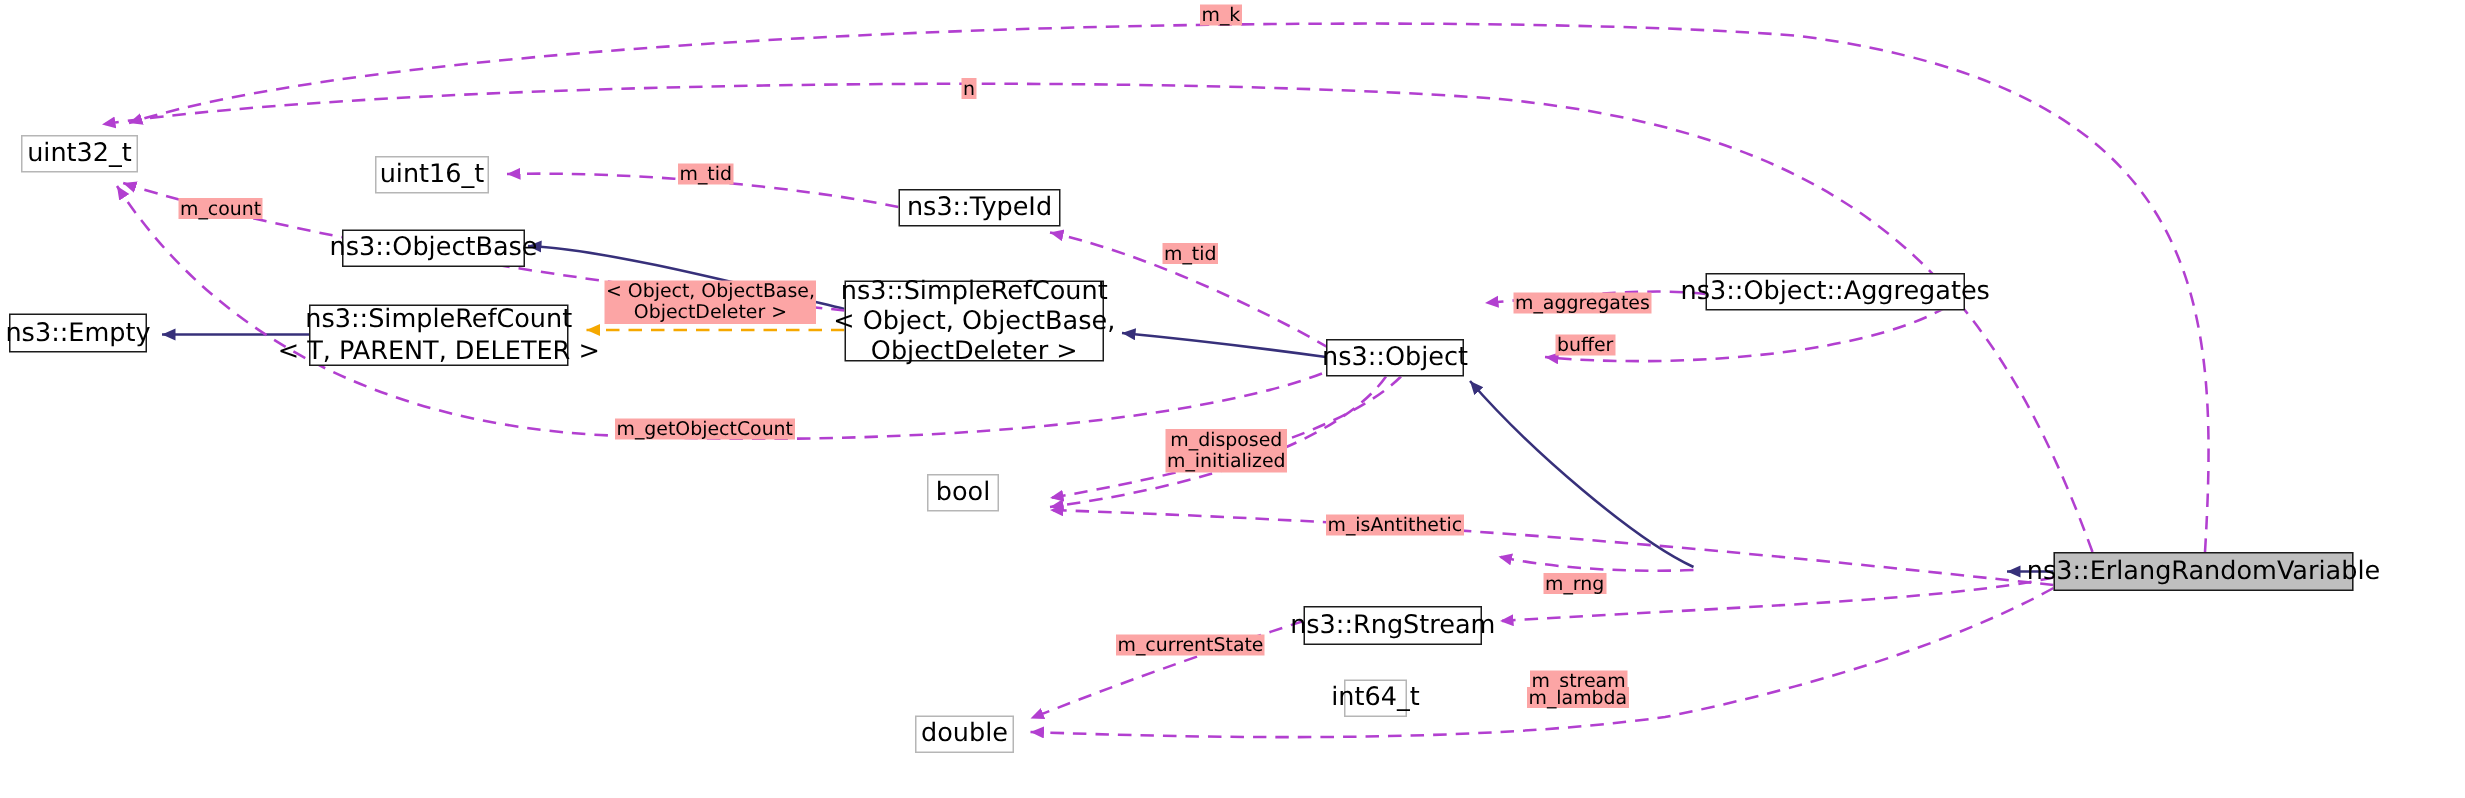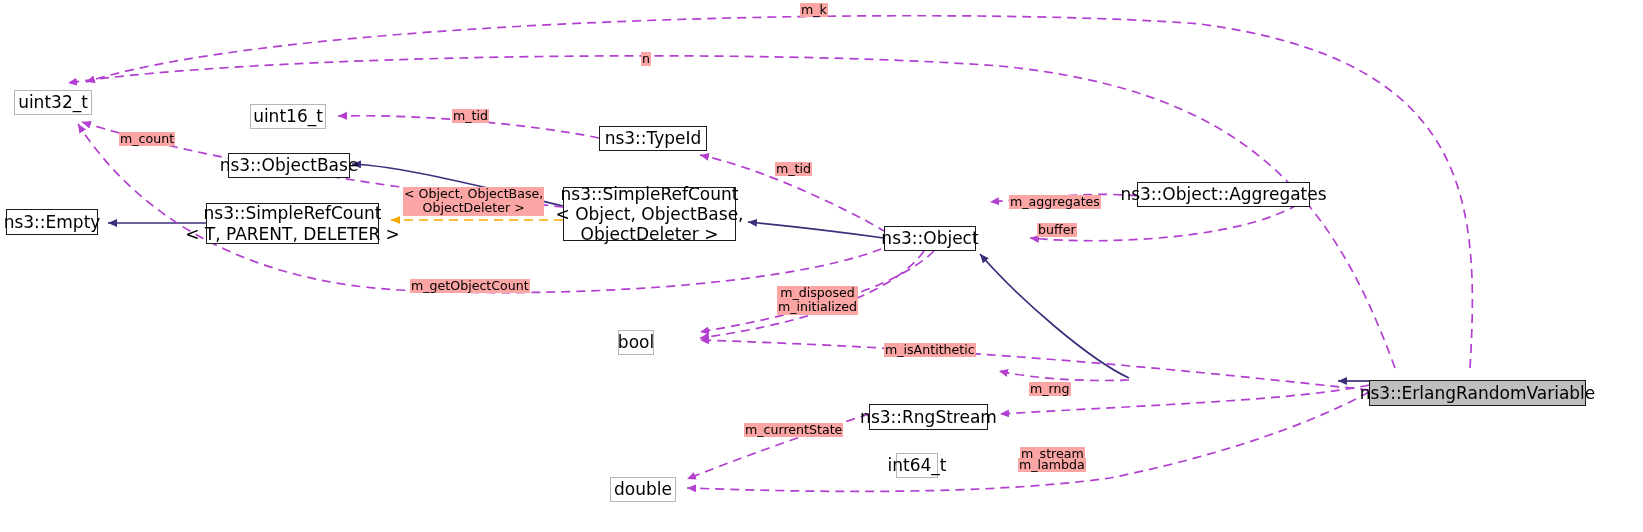--- a/index.html
+++ b/index.html
@@ -92,24 +92,24 @@
     <span class="lbl">ns3::SimpleRefCount
 &lt; Object, ObjectBase,
 ObjectDeleter &gt;</span>
   </div>
   <div class="node solid" style="left:884px;top:226px;width:92px;height:25px;">
     <span class="lbl">ns3::Object</span>
   </div>
   <div class="node solid" style="left:1137px;top:182px;width:173px;height:25px;">
     <span class="lbl">ns3::Object::Aggregates</span>
   </div>
-  <div class="node light" style="left:618px;top:330px;width:36px;height:25px;">
+  <div class="node light" style="left:618px;top:316px;width:48px;height:25px;">
     <span class="lbl">bool</span>
   </div>
-  <div class="node sel" style="left:1369px;top:380px;width:217px;height:26px;text-align:right;">
+  <div class="node sel" style="left:1369px;top:368px;width:200px;height:26px;text-align:right;">
     <span class="lbl">ns3::ErlangRandomVariable</span>
   </div>
   <div class="node solid" style="left:869px;top:404px;width:119px;height:26px;">
     <span class="lbl">ns3::RngStream</span>
   </div>
   <div class="node light" style="left:896px;top:453px;width:42px;height:25px;">
     <span class="lbl">int64_t</span>
   </div>
   <div class="node light" style="left:610px;top:477px;width:66px;height:25px;">
     <span class="lbl">double</span>

